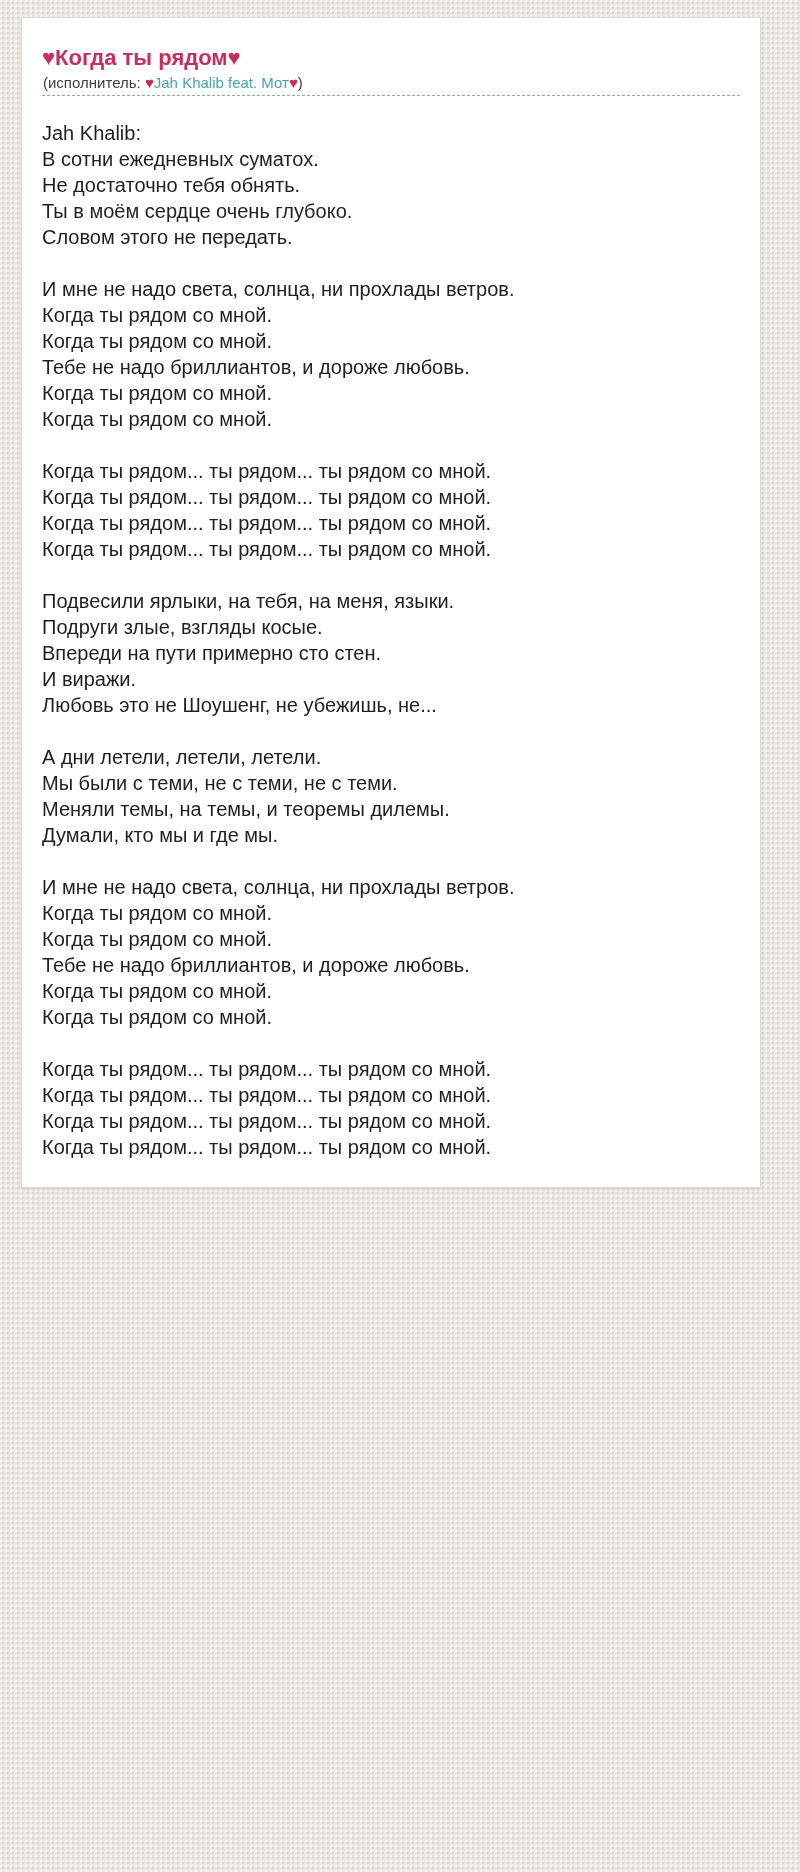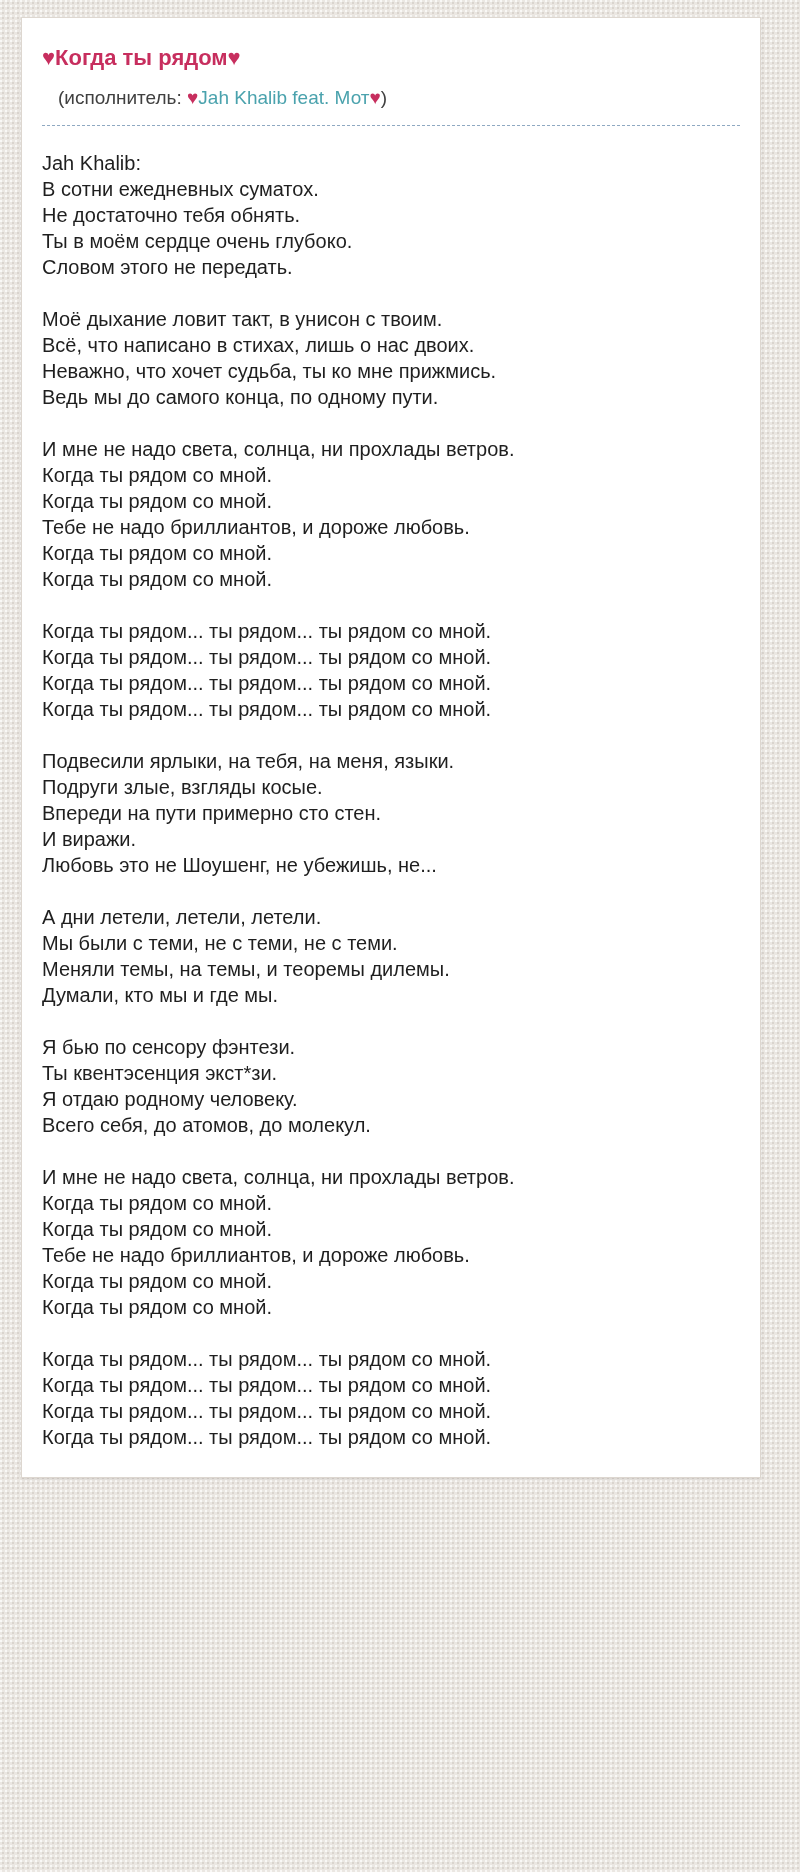--- a/index.html
+++ b/index.html
@@ -31,22 +31,22 @@
     border-bottom: 1px dashed #8fa9c2;
   }
   .title {
     margin: 0;
     font-size: 22px;
     line-height: 28px;
     font-weight: bold;
     color: #c72e5e;
   }
   .subtitle {
-    margin: 16px;
-    font-size: 19px;
+    margin: 1px;
+    font-size: 15px;
     line-height: 19px;
     color: #404040;
   }
   .subtitle .heart {
     color: #c72e5e;
   }
   .artist-link {
     color: #4aa2ad;
     text-decoration: none;
     cursor: pointer;
@@ -68,23 +68,21 @@
 <body>
 
 <div class="page">
   <div class="card">
     <div class="header">
       <h1 class="title">♥Когда ты рядом♥</h1>
       <div class="subtitle"><span>(исполнитель: </span><span class="heart">♥</span><a class="artist-link">Jah Khalib feat. Мот</a><span class="heart">♥</span><span>)</span></div>
     </div>
     <div class="lyrics">
         <p class="stanza">Jah Khalib:<br>В сотни ежедневных суматох.<br>Не достаточно тебя обнять.<br>Ты в моём сердце очень глубоко.<br>Словом этого не передать.</p>
-        <p class="stanza">Моё дыхание ловит такт, в унисон с твоим.<br>Всё, что написано в стихах, лишь о нас двоих.<br>Неважно, что хочет судьба, ты ко мне прижмись.<br>Ведь мы до самого конца, по одному пути.</p>
         <p class="stanza">И мне не надо света, солнца, ни прохлады ветров.<br>Когда ты рядом со мной.<br>Когда ты рядом со мной.<br>Тебе не надо бриллиантов, и дороже любовь.<br>Когда ты рядом со мной.<br>Когда ты рядом со мной.</p>
         <p class="stanza">Когда ты рядом... ты рядом... ты рядом со мной.<br>Когда ты рядом... ты рядом... ты рядом со мной.<br>Когда ты рядом... ты рядом... ты рядом со мной.<br>Когда ты рядом... ты рядом... ты рядом со мной.</p>
         <p class="stanza">Подвесили ярлыки, на тебя, на меня, языки.<br>Подруги злые, взгляды косые.<br>Впереди на пути примерно сто стен.<br>И виражи.<br>Любовь это не Шоушенг, не убежишь, не...</p>
         <p class="stanza">А дни летели, летели, летели.<br>Мы были с теми, не с теми, не с теми.<br>Меняли темы, на темы, и теоремы дилемы.<br>Думали, кто мы и где мы.</p>
-        <p class="stanza">Я бью по сенсору фэнтези.<br>Ты квентэсенция экст*зи.<br>Я отдаю родному человеку.<br>Всего себя, до атомов, до молекул.</p>
         <p class="stanza">И мне не надо света, солнца, ни прохлады ветров.<br>Когда ты рядом со мной.<br>Когда ты рядом со мной.<br>Тебе не надо бриллиантов, и дороже любовь.<br>Когда ты рядом со мной.<br>Когда ты рядом со мной.</p>
         <p class="stanza">Когда ты рядом... ты рядом... ты рядом со мной.<br>Когда ты рядом... ты рядом... ты рядом со мной.<br>Когда ты рядом... ты рядом... ты рядом со мной.<br>Когда ты рядом... ты рядом... ты рядом со мной.</p>
       </div>
   </div>
 </div>
 
 </body></html>

